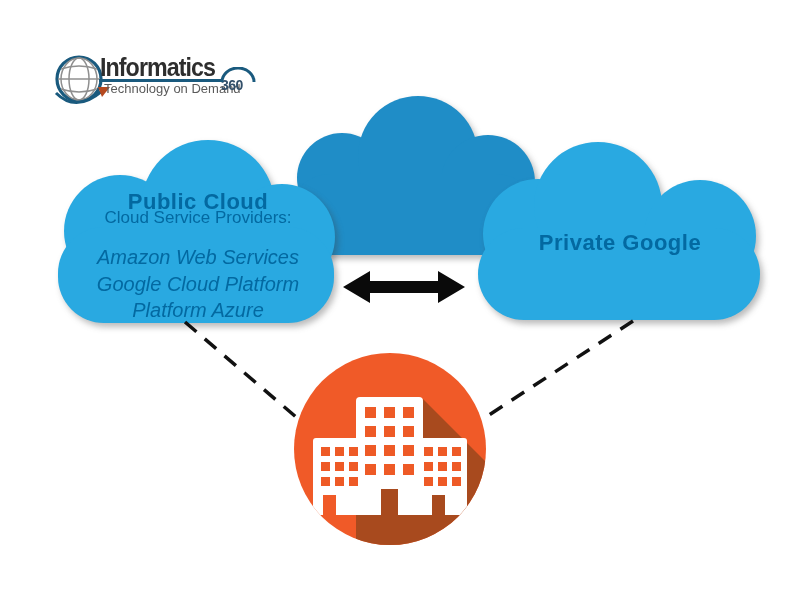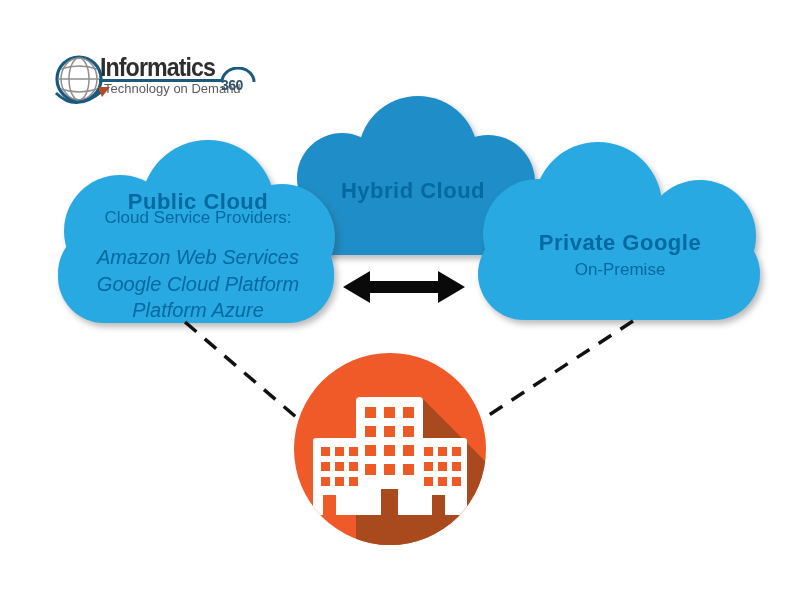--- a/index.html
+++ b/index.html
@@ -95,24 +95,22 @@
       </g>
     </svg>
   </div>
 
   <div class="abs cloud-text cloud-title pub-title">Public Cloud</div>
   <div class="abs cloud-text cloud-sub pub-sub">Cloud Service Providers:</div>
   <div class="abs cloud-text provider prov-0">Amazon Web Services</div>
   <div class="abs cloud-text provider prov-1">Google Cloud Platform</div>
   <div class="abs cloud-text provider prov-2">Platform Azure</div>
 
-  <div class="abs cloud-text cloud-title hyb-title">Hybrid Cloud</div>
 
   <div class="abs cloud-text cloud-title priv-title">Private Google</div>
-  <div class="abs cloud-text cloud-sub priv-sub">On-Premise</div>
 
   <div class="abs" style="left:343px;top:251px;">
     <svg width="122" height="34" viewBox="0 0 122 34">
       <polygon fill="#0a0a0a" points="0,17 27,1 27,11 95,11 95,1 122,17 95,33 95,23 27,23 27,33"></polygon>
     </svg>
   </div>
 
   <svg class="abs" style="left:0;top:0;" width="800" height="600" viewBox="0 0 800 600">
     <line x1="185" y1="303" x2="296" y2="398" stroke="#111111" stroke-width="3.5" stroke-dasharray="15 11"></line>
     <line x1="633" y1="302" x2="486" y2="398" stroke="#111111" stroke-width="3.5" stroke-dasharray="15 11"></line>

